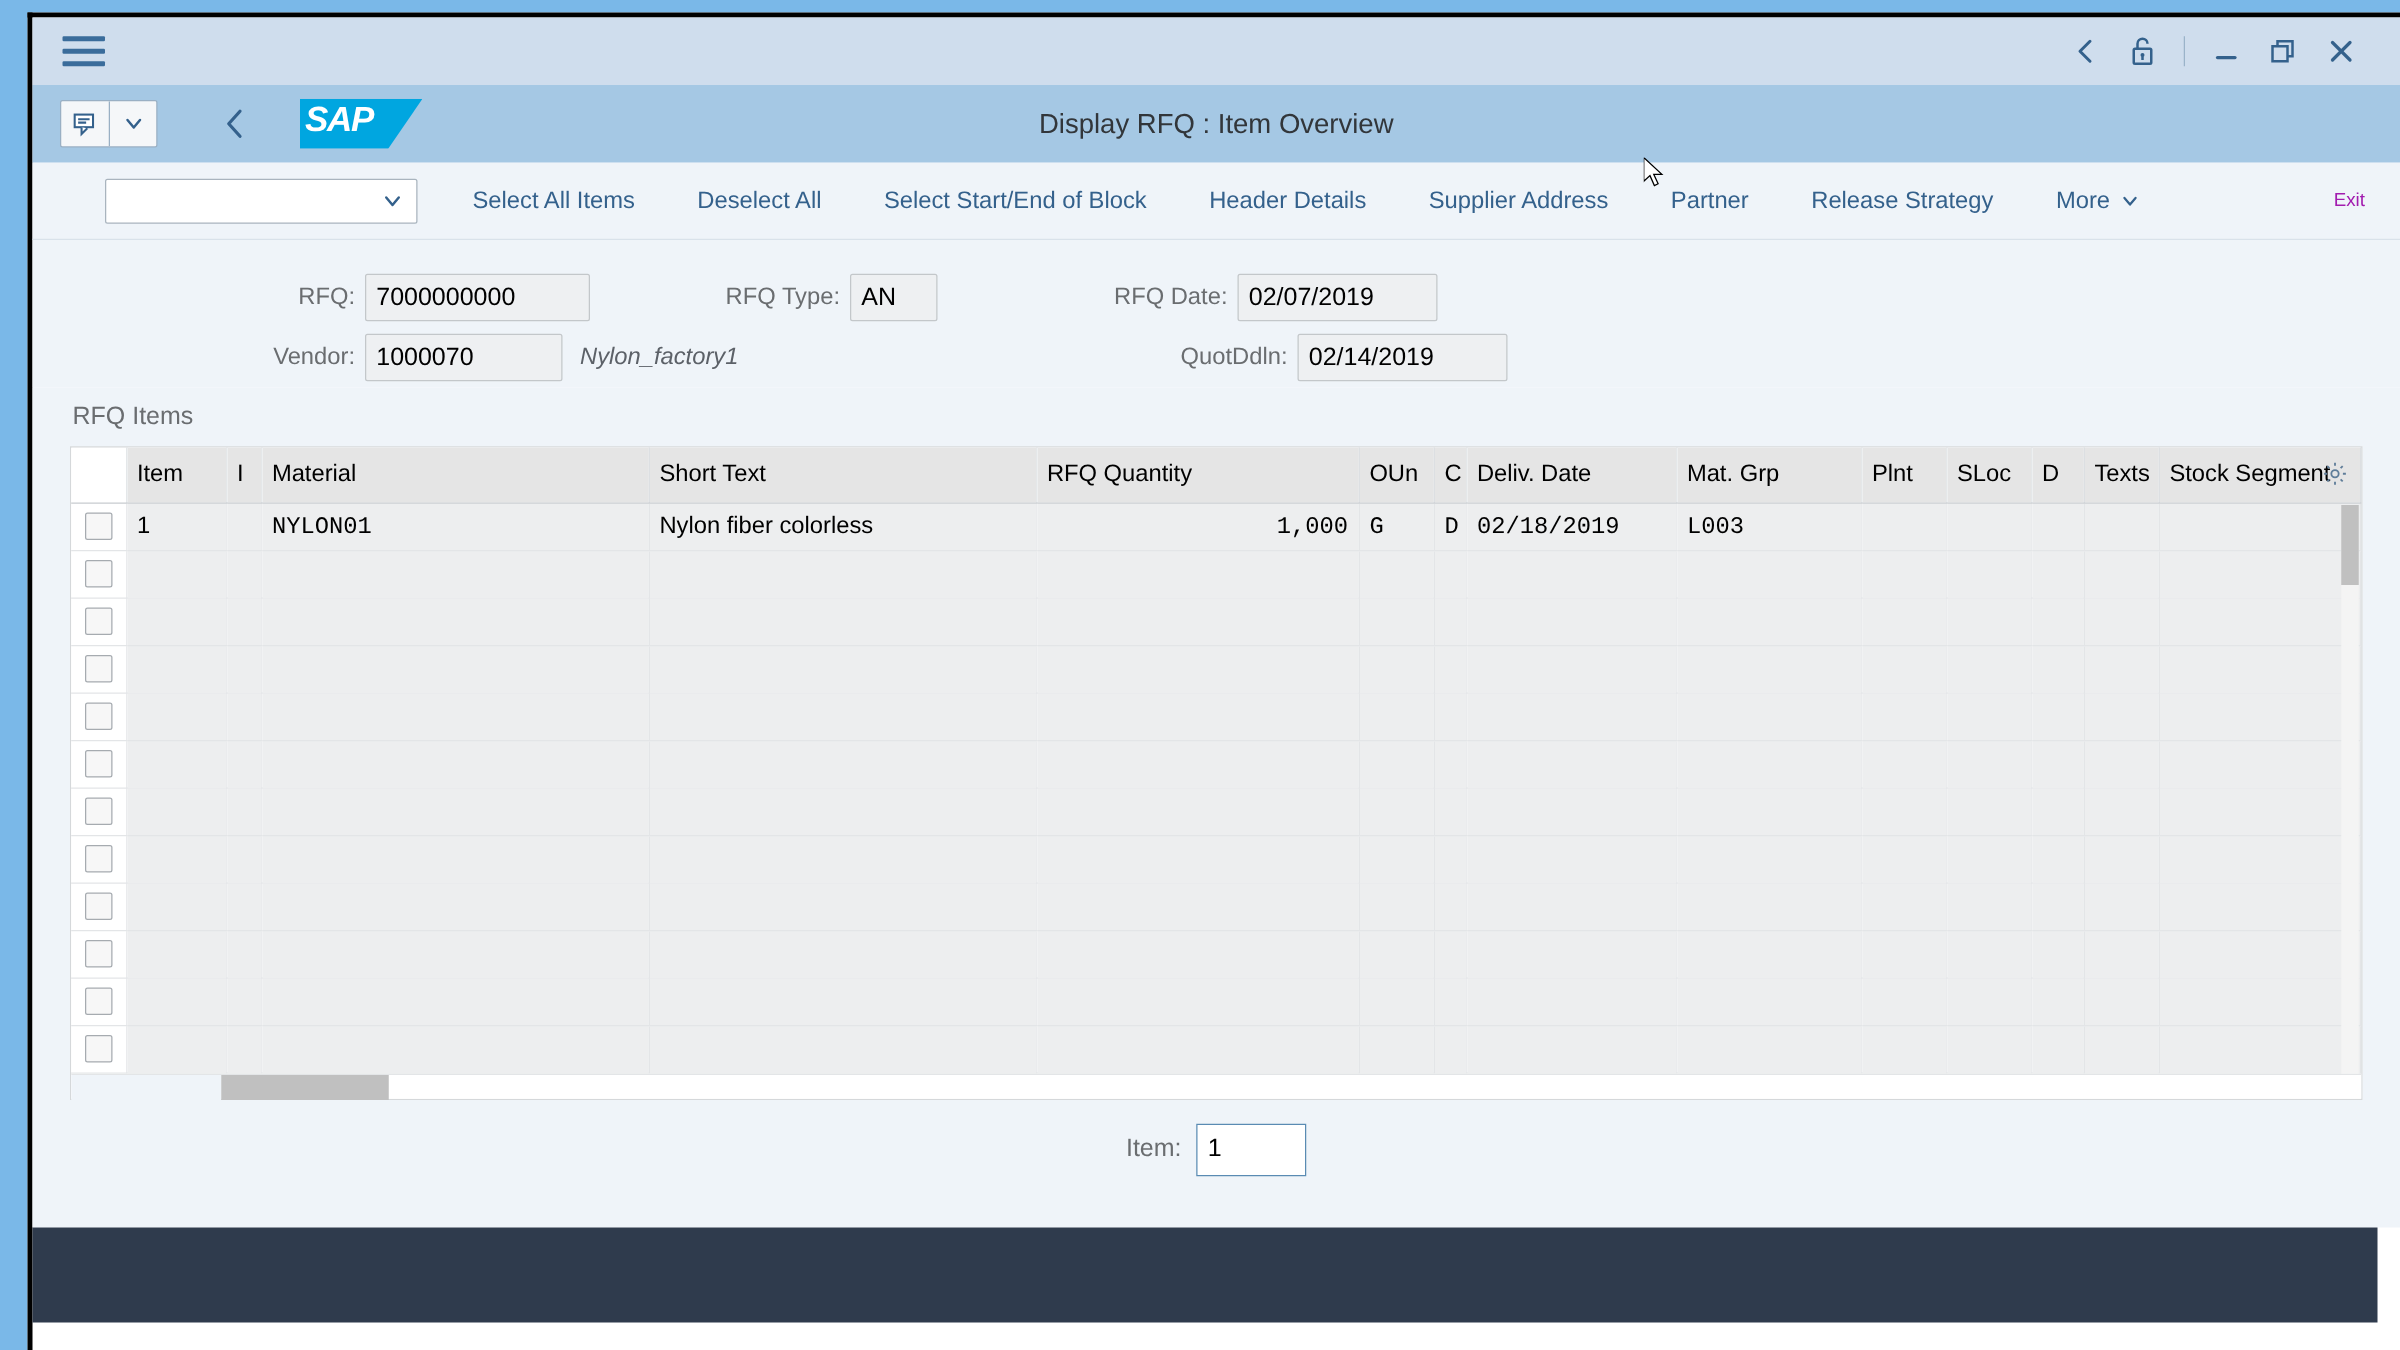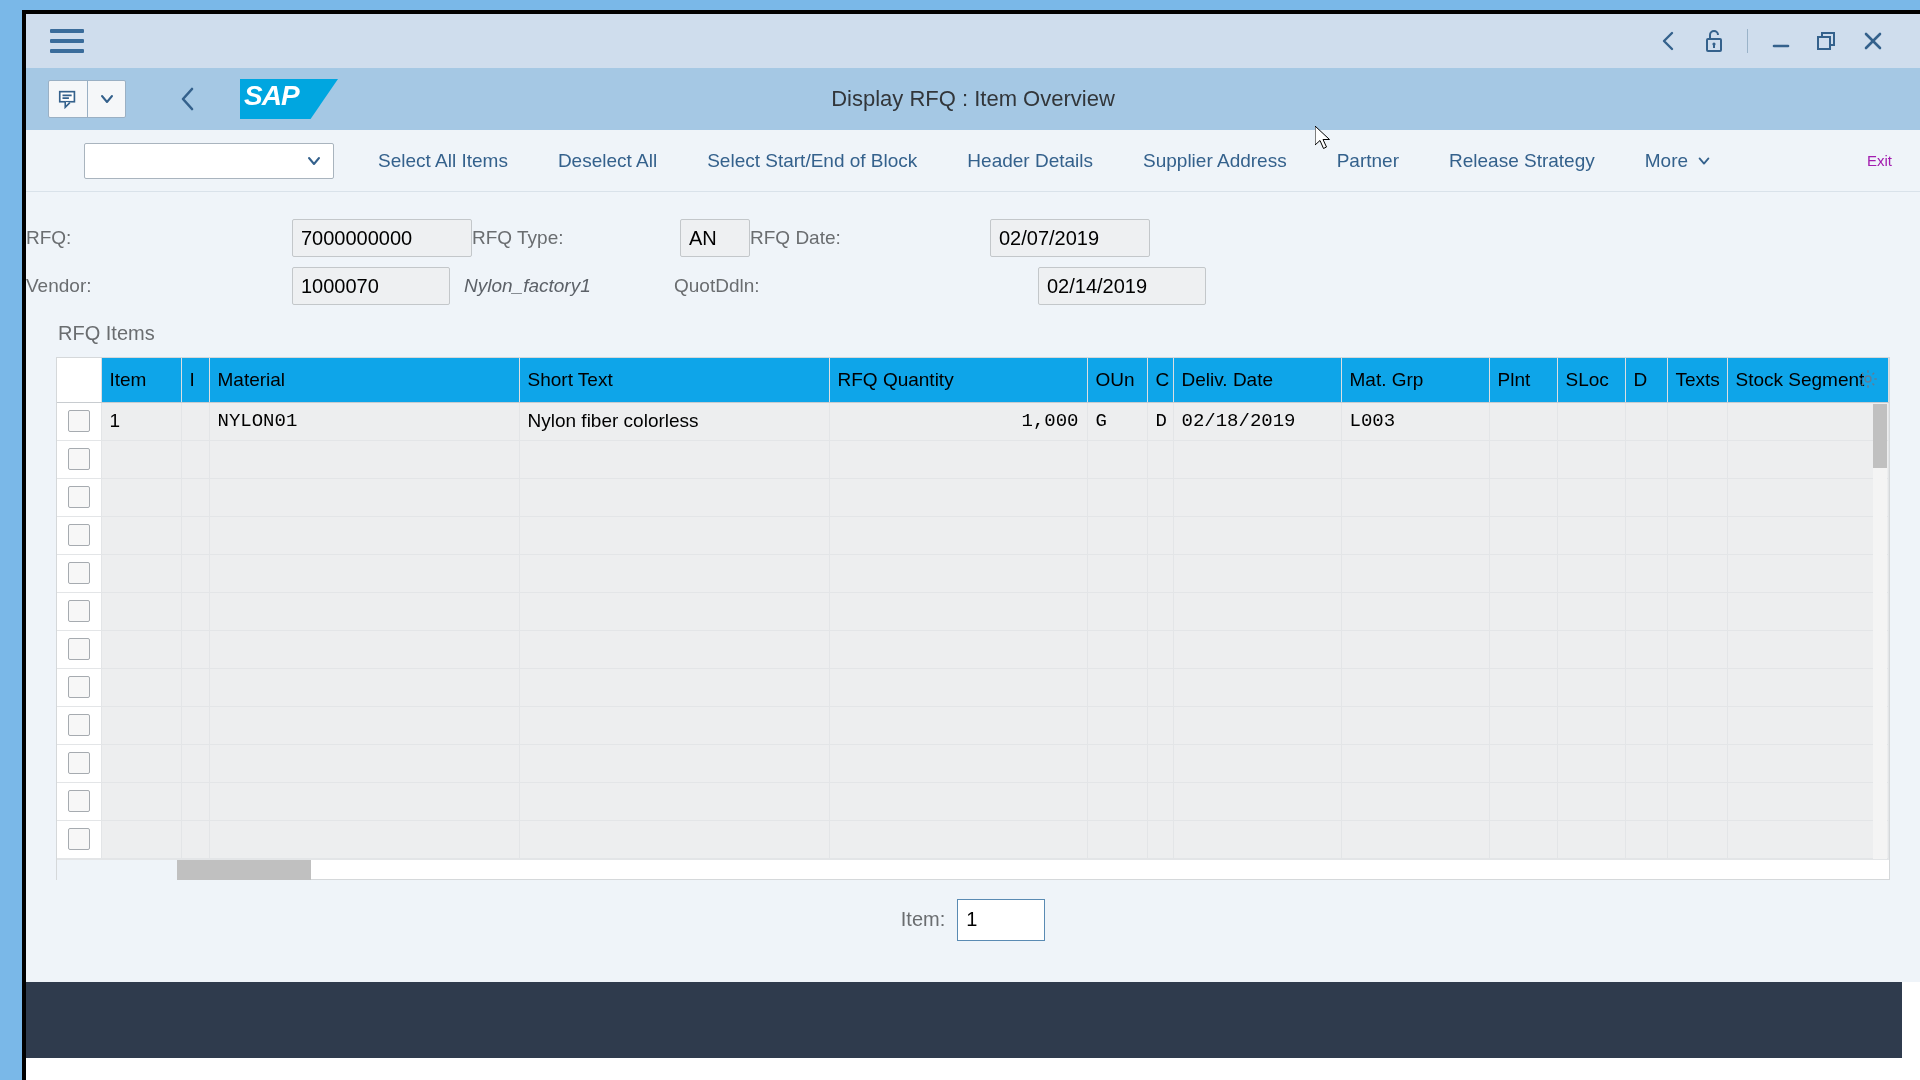--- a/index.html
+++ b/index.html
@@ -168,21 +168,21 @@
     padding: 22px 0 18px 0;
     position: relative;
     height: 118px;
   }
   .frow {
     display: flex; align-items: center;
     height: 48px;
   }
   .flabel {
     font-size: 19px; color: #6a6d70;
-    text-align: left;
+    text-align: right;
   }
   .finput {
     background: #eef0f2;
     border: 1px solid #c3c7ca;
     border-radius: 2px;
     height: 38px;
     display: flex; align-items: center;
     padding: 0 8px;
     font-size: 20px;
     color: #000000;
@@ -209,21 +209,21 @@
     border: 1px solid #d5d8da;
     background: #ffffff;
     position: relative;
   }
   table.grid {
     border-collapse: collapse;
     width: 100%;
     table-layout: fixed;
   }
   table.grid th {
-    background: #0ea5e9;
+    background: #e5e5e5;
     border-right: 1px solid #dcdfe2;
     border-bottom: 1px solid #c8ccd0;
     font-size: 19px;
     font-weight: normal;
     color: #000000;
     text-align: left;
     padding: 10px 8px;
     height: 44px;
     white-space: nowrap;
     overflow: hidden;

